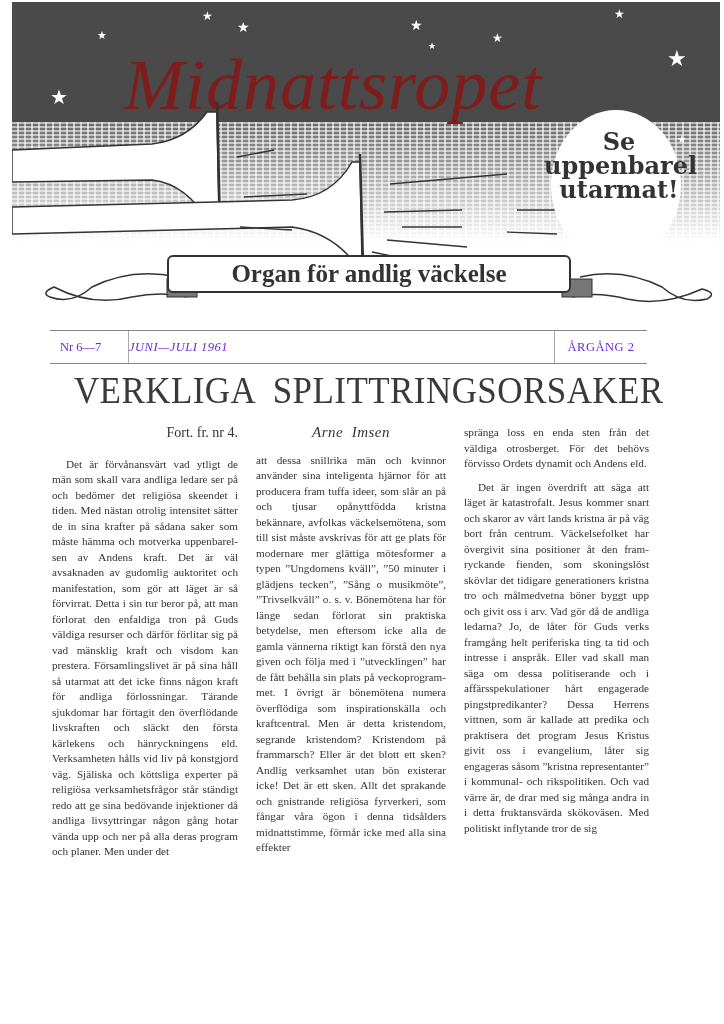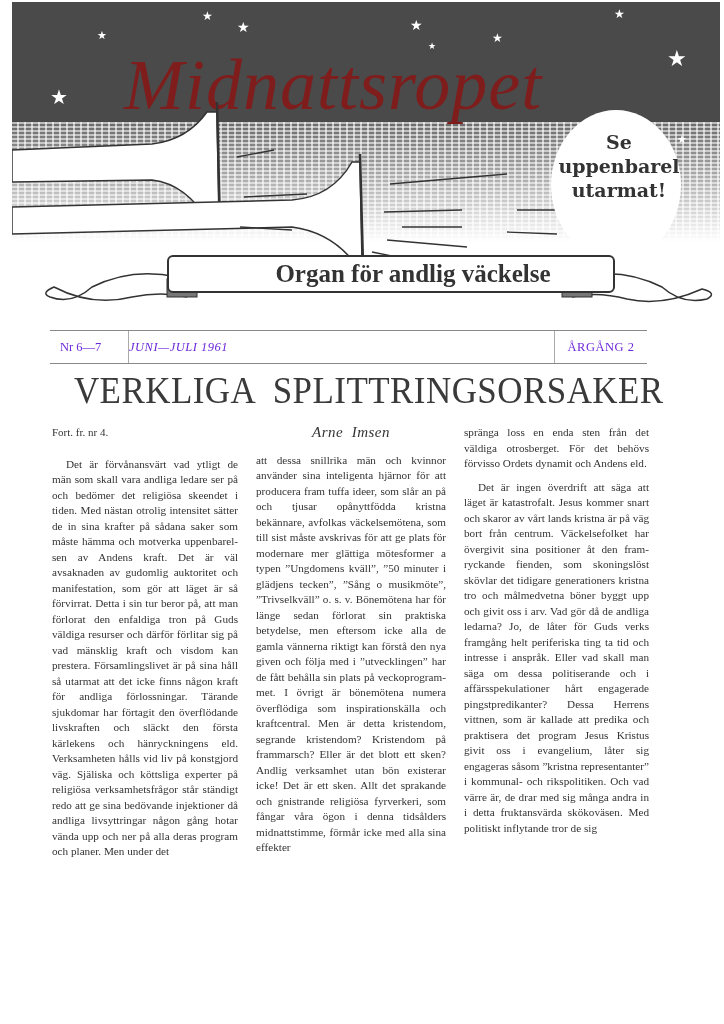--- a/index.html
+++ b/index.html
@@ -15,48 +15,48 @@
       linear-gradient(180deg, #6a6a6a 0%, #9b9b9b 35%, #cfcfcf 70%, #ffffff 100%); }
   .dither::after { content:""; position:absolute; inset:0;
     background: repeating-linear-gradient(90deg, rgba(255,255,255,0) 0 5px, rgba(255,255,255,0.6) 5px 7px); }
   .star { position:absolute; color:#fff; font-family:"DejaVu Sans",sans-serif; line-height:1; }
   .title { position:absolute; left:112px; top:42px; font-style:italic; font-size:72px;
     color:#7f1d1d; letter-spacing:1px; white-space:nowrap; }
 
   .moon { position:absolute; left:539px; top:108px; width:130px; height:150px; border-radius:50%;
     background:#ffffff; }
   .moon-text { position:absolute; left:532px; top:128px; width:150px; text-align:center;
-    font-family:"DejaVu Serif",serif; font-weight:bold; font-size:19px; line-height:24px; color:#333; }
+    font-family:"DejaVu Serif",serif; font-weight:bold; font-size:24px; line-height:24px; color:#333; }
 
   .trumpets { position:absolute; left:0; top:100px; }
 
   .banner { position:absolute; left:155px; top:253px; width:400px; height:34px; border:2px solid #333;
     border-radius:6px; background:#fff; text-align:center; font-weight:bold; font-size:25px;
-    line-height:34px; color:#333; z-index:3;padding-left:44px; }
+    line-height:34px; color:#333; z-index:3; }
   .ribbon { position:absolute; left:20px; top:255px; z-index:2; }
 
   
   .infobar { position:absolute; left:50px; top:330px; width:597px; height:32px;
     border-top:1px solid #888; border-bottom:1px solid #888; display:flex; align-items:center;
     font-size:12.5px; color:#6d28d9; }
   .info-left { width:68px; padding-left:10px; border-right:1px solid #aaa; height:100%; display:flex; align-items:center; }
   .info-mid { flex:1; text-align:left; letter-spacing:0.5px;font-style:italic; }
   .info-right { width:92px; text-align:center; border-left:1px solid #aaa; height:100%; display:flex; align-items:center; justify-content:center; letter-spacing:0.5px;margin-left:26px; }
 
   
   .headline { position:absolute; left:50px; top:368px; width:597px; text-align:center;
     font-size:38px; color:#3a3a3a; letter-spacing:0.5px; white-space:nowrap; transform:scaleX(0.92); transform-origin:center; }
 
   
   .col { position:absolute; top:425px; font-size:11.2px; line-height:15.5px; color:#333; text-align:justify; }
   .col p { margin:0; hyphens:manual; }
   .col1 { left:52px; width:186px; }
   .col2 { left:256px; width:190px; }
   .col3 { left:464px; width:185px; }
-  .fort { font-size:11px; margin-bottom:16px !important; text-align:left; }
+  .fort { font-size:14px; margin-bottom:16px !important; text-align:right; }
   .byline { text-align:center !important; font-style:italic; font-size:15px; margin:0 0 12px 0 !important; letter-spacing:0.5px; }
   .indent { text-indent:14px; }
   .gap { margin-top:8px !important; }
 </style>
 </head>
 <body>
 
 <div class="masthead">
   <div class="sky"></div>
   <div class="dither"></div>

